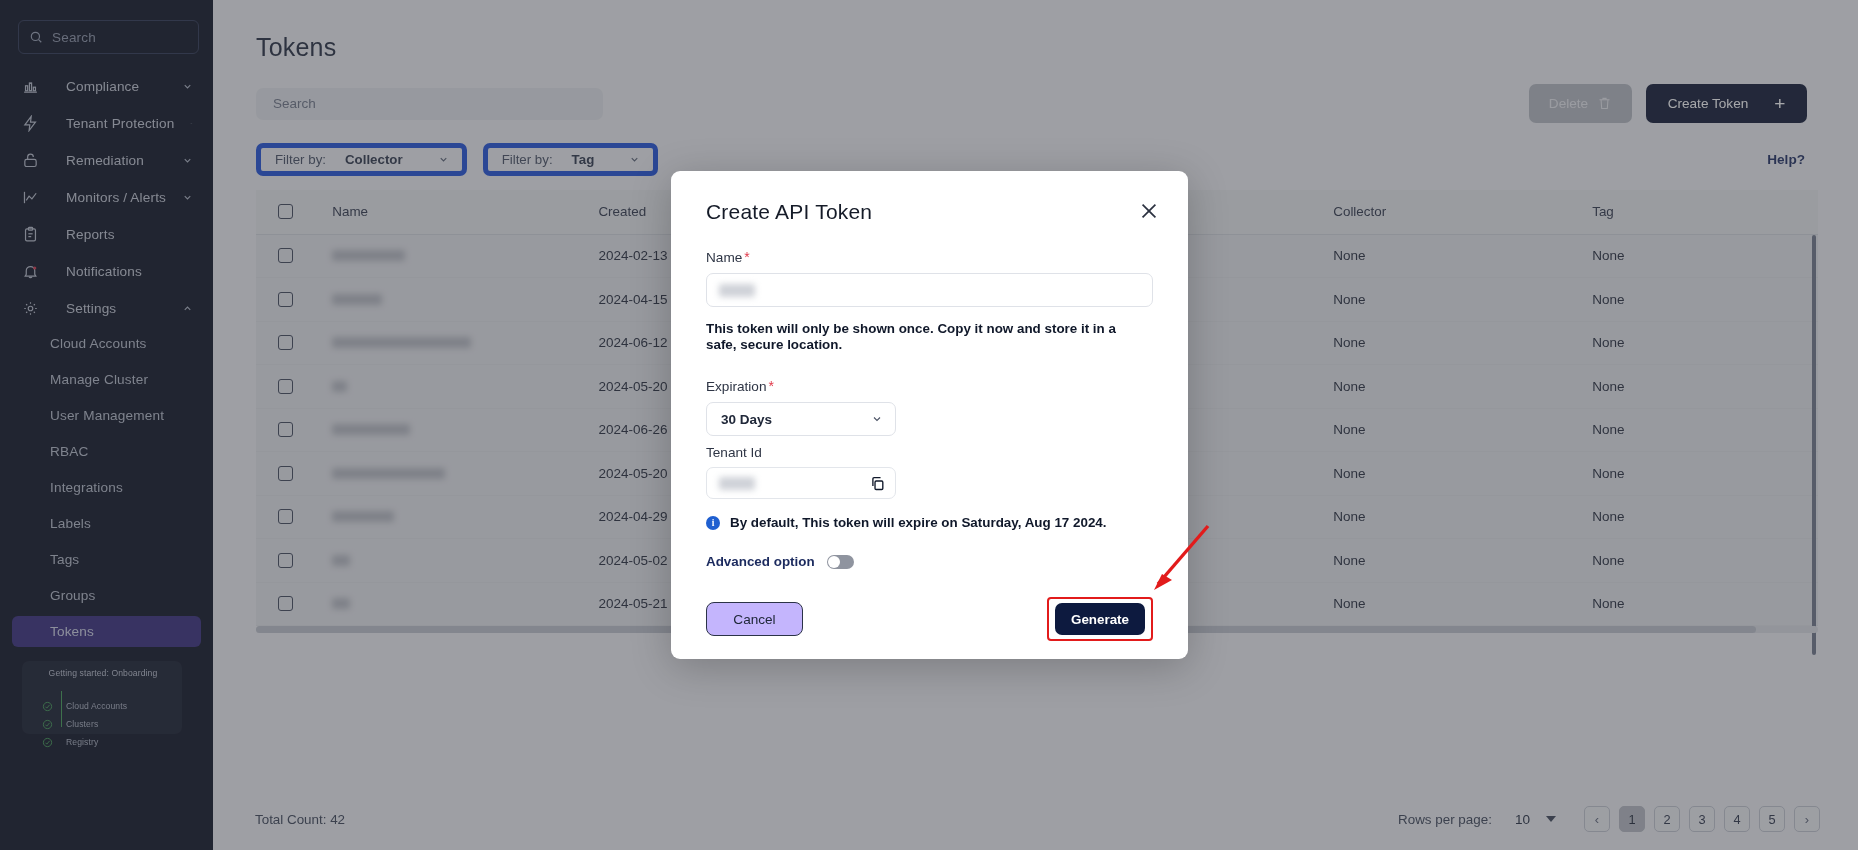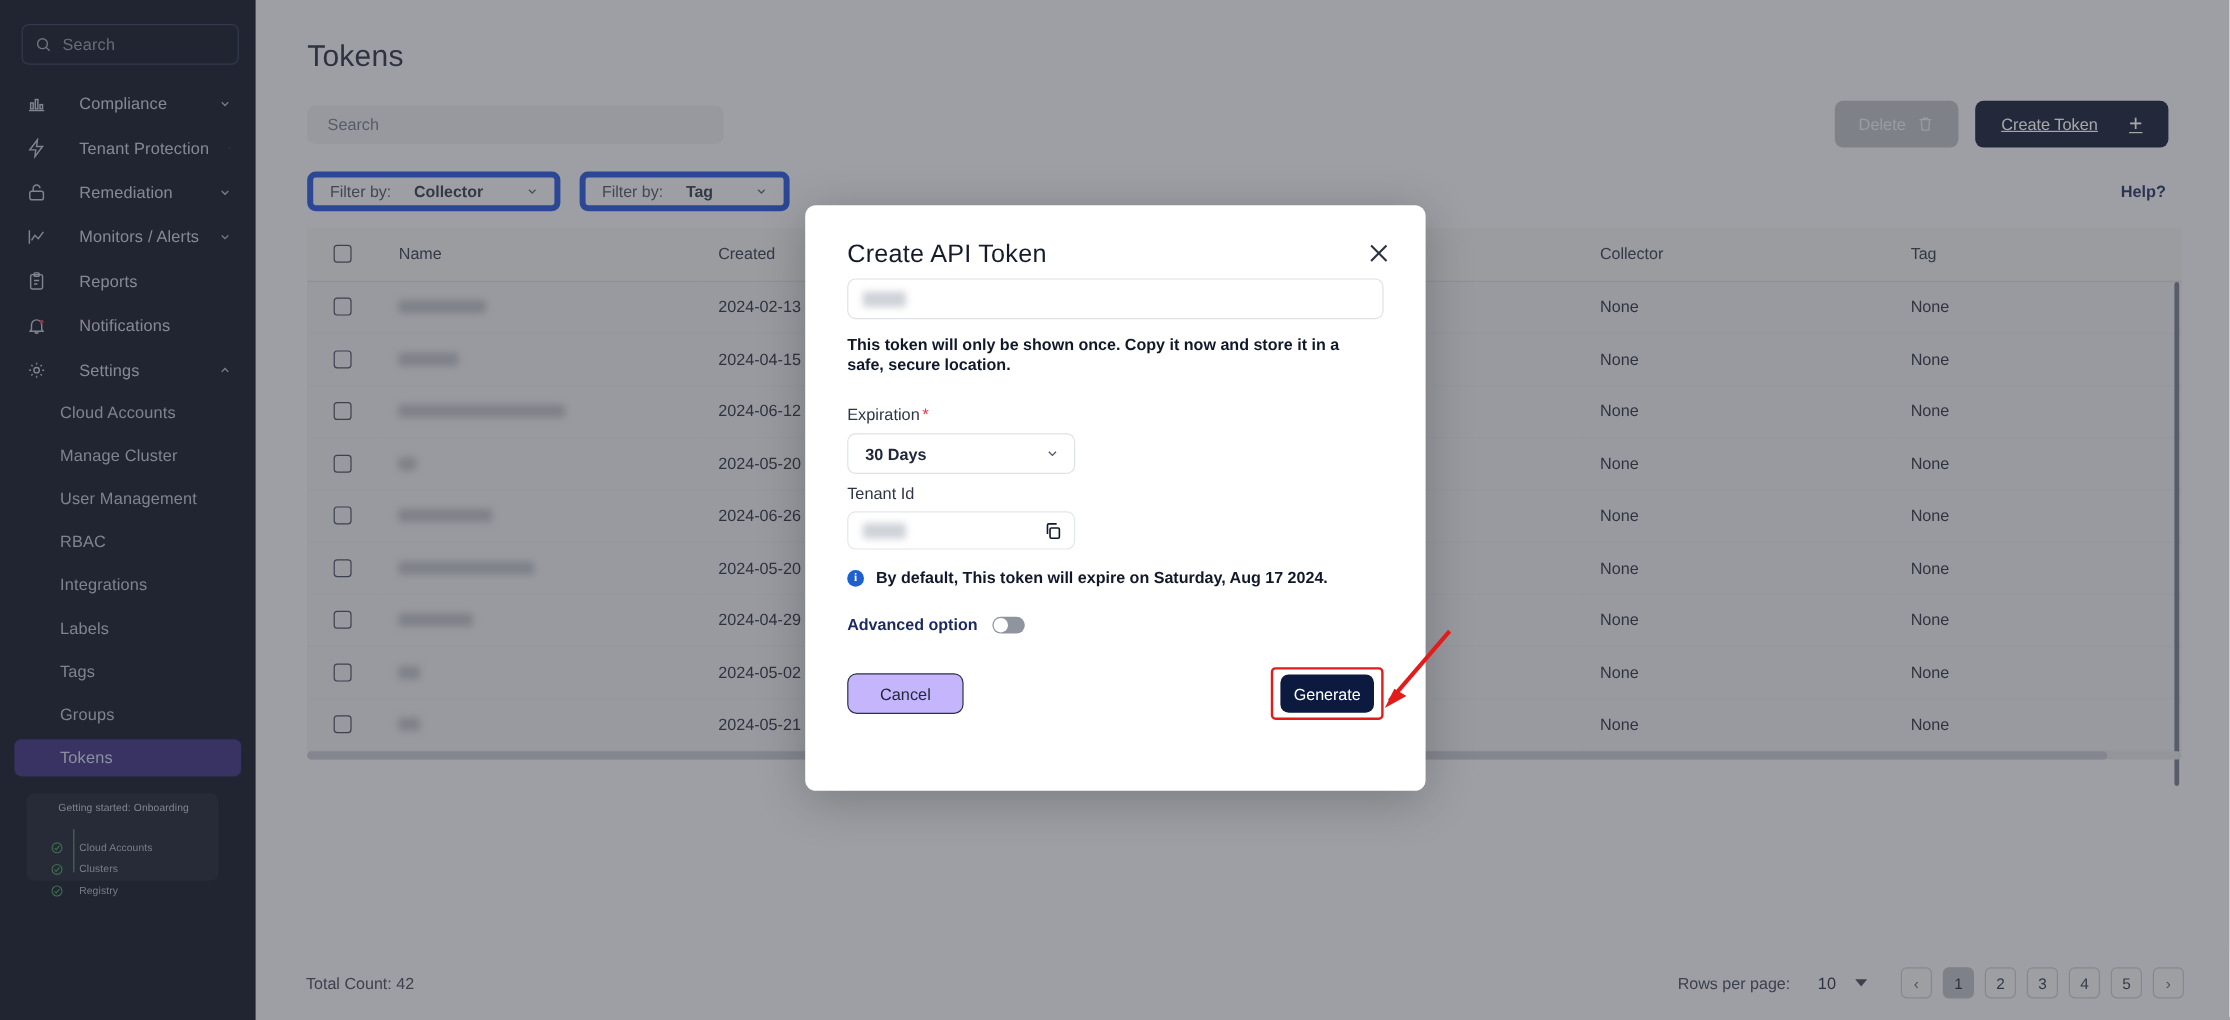--- a/index.html
+++ b/index.html
@@ -100,21 +100,21 @@
     border-radius: 7px;
     display: flex; align-items: center; justify-content: center; gap: 9px;
     font-size: 13.6px;
   }
   .btn-delete .ic { width: 15px; height: 15px; display:block; }
   .btn-create {
     height: 39px; width: 161px;
     background: #0d1631; color: #fff;
     border-radius: 7px;
     display: flex; align-items: center; justify-content: center;
-    font-size: 13.6px; gap: 26px; text-decoration: underline;
+    font-size: 13.6px; gap: 26px;
   }
   .btn-create .plus { font-size: 19px; line-height: 1; font-weight: 300; }
 
   .filters { display: flex; align-items: center; margin: 20px 0 0 14px; }
   .filter-pill {
     height: 33px; border: 5px solid #1d4ed8; border-radius: 7px;
     display: flex; align-items: center; gap: 19px;
     padding: 0 13px 0 14px;
     font-size: 13.3px; color: #454d61;
     margin-right: 16px;
@@ -244,23 +244,23 @@
     width: 97px; height: 34px; border: 1px solid #2b3347; border-radius: 8px;
     display: flex; align-items: center; justify-content: center;
     font-size: 13.6px; color: #202839; background: #c4b5fd;
   }
   .gen-wrap {
     margin-left: auto; position: relative;
     border: 2.6px solid #e21b1b; border-radius: 4px;
     padding: 4px 6px;
   }
   .btn-generate {
-    width: 78px; height: 32px; background: #0d1a3f; color: #fff;
+    width: 90px; height: 32px; background: #0d1a3f; color: #fff;
     border-radius: 7px; display: flex; align-items: center; justify-content: center;
-    font-size: 13.4px; font-weight: 400;
+    font-size: 13.4px; font-weight: 700;
   }
   .arrow { position: absolute; right: 30px; top: 446px; z-index: 30; }
 </style>
 </head>
 <body>
 
 <div id="app">
 
   <div class="sidebar">
     <div class="sb-search">
@@ -617,20 +617,21 @@
 
   <div class="overlay"></div>
 
   <div class="modal">
     <div class="modal-title">Create API Token</div>
     <svg class="modal-close" viewBox="0 0 24 24" fill="none" stroke="currentColor" stroke-width="1.9">
         <line x1="5" y1="5" x2="19" y2="19"></line>
         <line x1="19" y1="5" x2="5" y2="19"></line>
       </svg>
 
+    <div class="fld-label"><span>Name</span><span class="req">*</span></div>
     <div class="input-box">
         <div class="input-blur"></div>
       </div>
 
     <div class="note">This token will only be shown once. Copy it now and store it in a safe, secure location.</div>
 
     <div class="fld-label"><span>Expiration</span><span class="req">*</span></div>
     <div class="select-box">
       <span>30 Days</span>
       <svg class="chev" viewBox="0 0 24 24" fill="none" stroke="currentColor" stroke-width="2.2">

